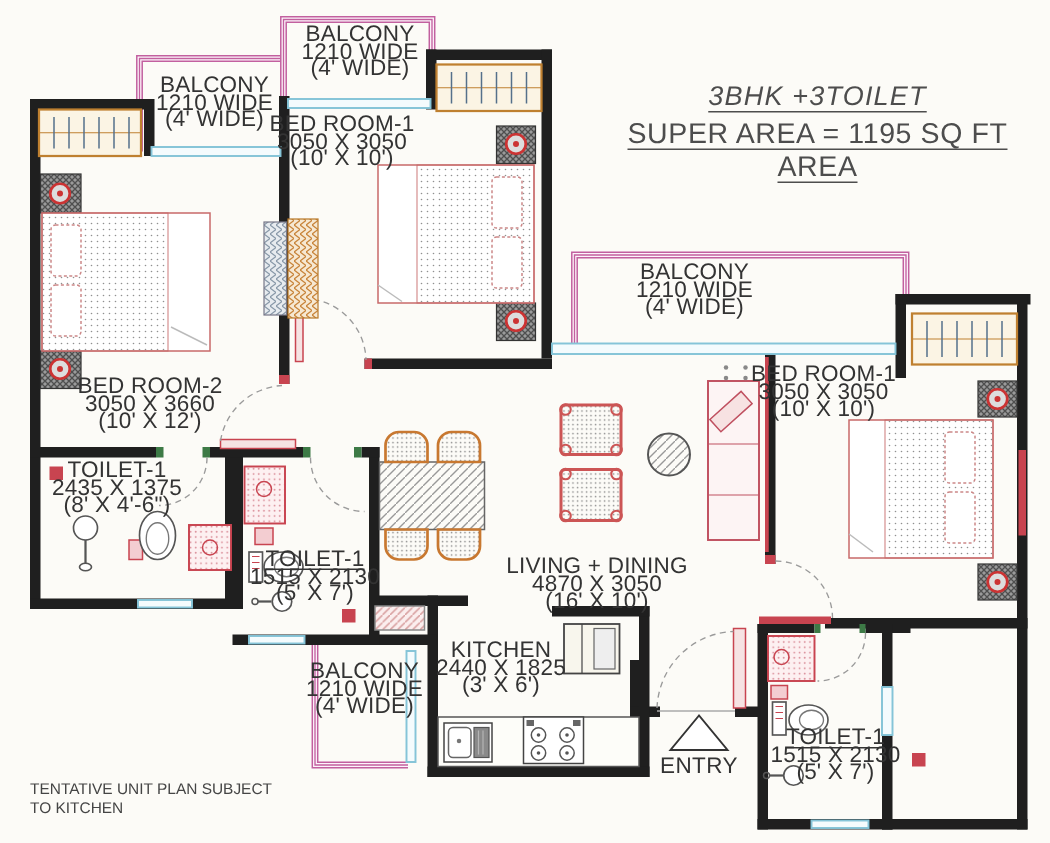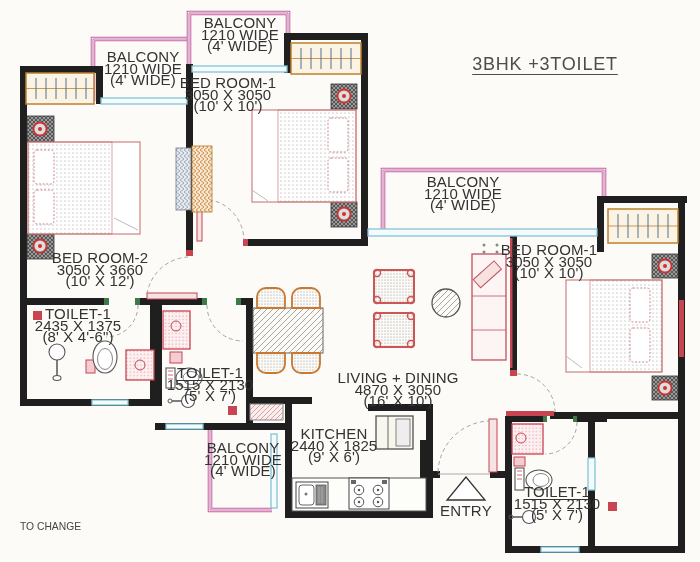--- a/index.html
+++ b/index.html
@@ -26,21 +26,21 @@
   .beddots{fill:url(#pDots);stroke:#c76a6a;stroke-width:0.6;}
   .pillow{fill:#ffffff;stroke:#cc8888;stroke-width:1;stroke-dasharray:2 1.6;}
   .wrd{fill:#fbf4e4;stroke:var(--wardrobe);stroke-width:1.5;}
   .hanger{stroke:#55708a;stroke-width:1;}
   .chair{fill:url(#pDotsD);stroke:#c87830;stroke-width:1.8;}
   .sofa{fill:url(#pDotsD);stroke:#cc5555;stroke-width:2;}
   .lbl{position:absolute;transform:translateX(-50%);text-align:center;font-size:15px;
        line-height:11.6px;color:var(--text);letter-spacing:.15px;white-space:nowrap;}
   .lbl .und{text-decoration:underline;text-underline-offset:2px;}
   .title{position:absolute;left:390px;top:54px;width:310px;text-align:center;color:#4d4d4d;}
-  .title .t1{font-size:18px;letter-spacing:.8px;text-decoration:underline;text-underline-offset:4px;margin-bottom:4px;}
+  .title .t1{font-size:18px;letter-spacing:.8px;text-decoration:underline;text-underline-offset:4px;margin-bottom:4px;font-style:italic;}
   .title .t2{font-size:19px;letter-spacing:.4px;text-decoration:underline;text-underline-offset:4px;}
   .note{position:absolute;left:20px;top:520px;font-size:10.3px;line-height:13px;color:#454545;}
   .entry-lbl{position:absolute;transform:translateX(-50%);font-size:15px;color:var(--text);letter-spacing:.3px;}
 </style>
 </head>
 <body>
 
 <svg id="plan-svg" width="700" height="562" viewBox="0 0 700 562">
   <defs>
     <pattern id="pDots" width="4" height="4" patternUnits="userSpaceOnUse">
@@ -366,20 +366,21 @@
     <circle class="fixture" cx="529" cy="517" r="6.5"></circle>
     <path d="M 522,517 L 513,517" stroke="#555" stroke-width="1.5"></path>
     <circle cx="511" cy="517" r="2" fill="none" stroke="#555" stroke-width="1"></circle>
   </g>
 
   <path d="M 466,477 L 447,500 L 485,500 Z" fill="#fff" stroke="#333" stroke-width="1.3"></path>
 </svg>
 
 <div class="title">
   <div class="t1">3BHK +3TOILET</div>
+  <div class="t2">SUPER AREA = 1195 SQ FT AREA</div>
 </div>
 
 <div class="lbl" style="left:143px;top:51px">
   <div>BALCONY</div>
   <div>1210 WIDE</div>
   <div>(4' WIDE)</div>
 </div>
 
 <div class="lbl" style="left:240px;top:17px">
   <div>BALCONY</div>
@@ -425,32 +426,33 @@
 
 <div class="lbl" style="left:398px;top:372px">
   <div>LIVING + DINING</div>
   <div>4870 X 3050</div>
   <div>(16' X 10')</div>
 </div>
 
 <div class="lbl" style="left:334px;top:428px">
   <div>KITCHEN</div>
   <div>2440 X 1825</div>
-  <div>(9' X 6')</div>
+  <div>(3' X 6')</div>
 </div>
 
 <div class="lbl" style="left:243px;top:442px">
   <div>BALCONY</div>
   <div>1210 WIDE</div>
   <div>(4' WIDE)</div>
 </div>
 
 <div class="lbl" style="left:557px;top:486px">
   <div class="und">TOILET-1</div>
   <div>1515 X 2130</div>
   <div>(5' X 7')</div>
 </div>
 
 <div class="entry-lbl" style="left:466px;top:502px">ENTRY</div>
 
 <div class="note">
-  <div>TO CHANGE</div>
+  <div>TENTATIVE UNIT PLAN SUBJECT</div>
+  <div>TO KITCHEN</div>
 </div>
 
 </body></html>

